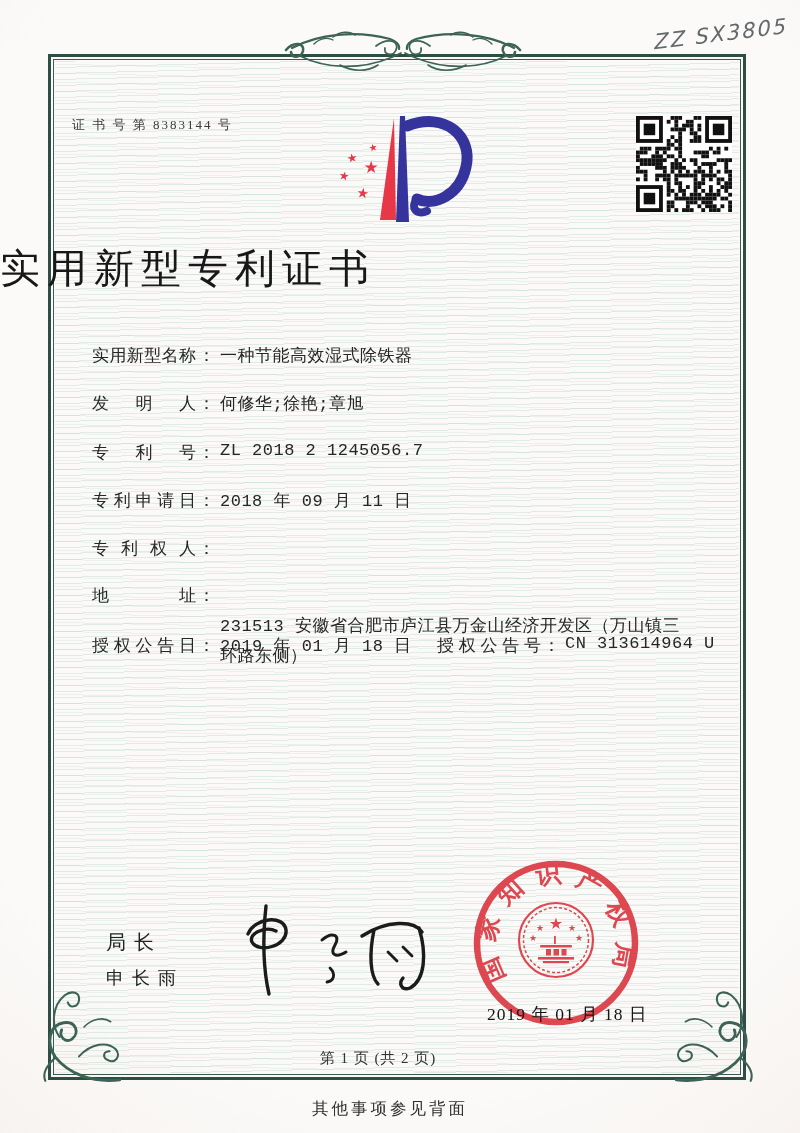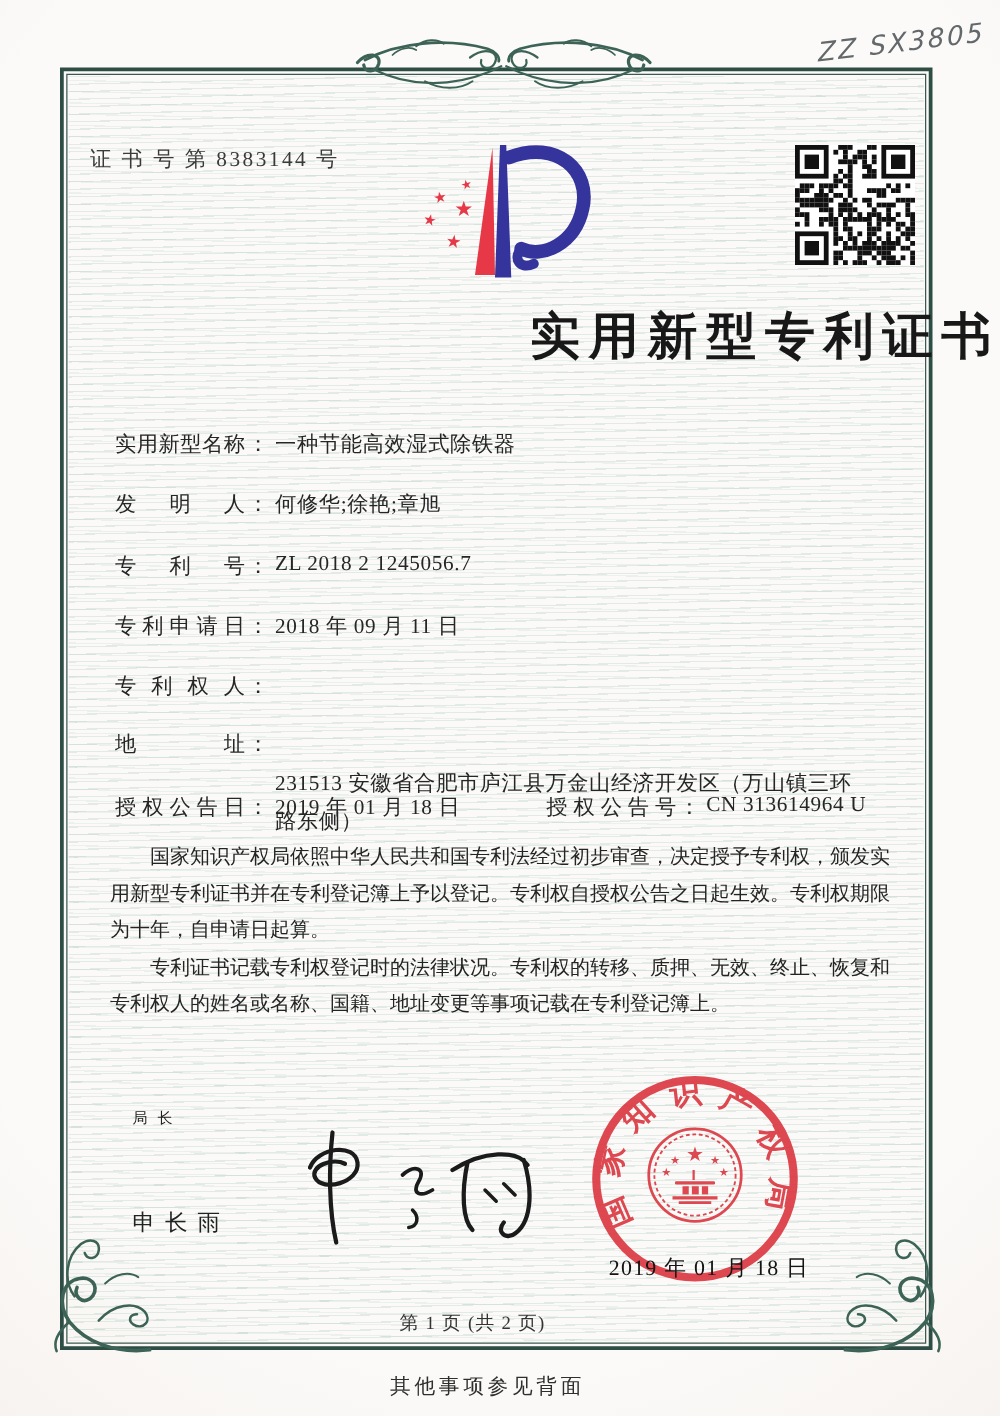--- a/index.html
+++ b/index.html
@@ -16,40 +16,40 @@
     background:
       repeating-linear-gradient(178.6deg, rgba(124,172,154,.20) 0 1px, rgba(124,172,154,0) 1px 6px),
       repeating-linear-gradient(1.2deg, rgba(124,172,154,.12) 0 1px, rgba(124,172,154,0) 1px 9px);
   }
   svg{display:block;}
   .ornament-top{position:absolute;left:278px;top:22px;width:250px;height:58px;}
   .corner{position:absolute;width:102px;height:102px;}
   .corner.bl{left:28px;top:984px;}
   .corner.br{left:666px;top:984px;transform:scaleX(-1);}
   
-  .cert-no{position:absolute;left:72px;top:116px;font-size:17px;letter-spacing:2px;color:#3a3a3a;}
+  .cert-no{position:absolute;left:72px;top:116px;font-size:13px;letter-spacing:2px;color:#3a3a3a;}
   .logo{position:absolute;left:336px;top:112px;width:160px;height:120px;}
   .qr{position:absolute;left:636px;top:116px;width:96px;height:96px;background:#fff;}
   .hand-note{position:absolute;left:654px;top:22px;font-size:21px;font-style:italic;
     color:#63686b;letter-spacing:2px;transform:rotate(-7deg) skewX(-6deg);font-family:"DejaVu Sans",sans-serif;}
-  .title{position:absolute;left:0;top:241px;width:100%;text-align:right;font-size:40px;
-    font-weight:700;letter-spacing:7px;color:#181818;}
+  .title{position:absolute;left:0;top:241px;width:100%;text-align:left;font-size:40px;
+    font-weight:400;letter-spacing:7px;color:#181818;}
   
   .frow{position:absolute;left:92px;display:flex;align-items:flex-start;font-size:17px;color:#262626;}
   .frow.second{left:437px;}
   .flabel{display:inline-flex;justify-content:space-between;width:104px;flex:none;}
   .fcolon{flex:none;margin:0 5px 0 2px;}
-  .fvalue{letter-spacing:.5px;}
+  .fvalue{letter-spacing:.5px;font-family:Liberation Mono, monospace;}
   .fvalue.addr{width:465px;line-height:30px;margin-top:28px;}
   
   .paras{position:absolute;left:88px;top:671px;width:624px;font-size:16px;line-height:29.5px;
     text-align:justify;color:#242424;}
   .paras p{margin:0;text-indent:2em;}
   
-  .sig-title{position:absolute;left:106px;top:886px;font-size:12px;letter-spacing:8px;color:#222;font-family:Liberation Mono, monospace;}
+  .sig-title{position:absolute;left:106px;top:929px;font-size:20px;letter-spacing:8px;color:#222;font-family:Liberation Mono, monospace;}
   .sig-name{position:absolute;left:106px;top:966px;font-size:18px;letter-spacing:8px;color:#222;}
   .sig-script{position:absolute;left:222px;top:898px;width:210px;height:100px;}
   .seal{position:absolute;left:470px;top:858px;width:172px;height:172px;opacity:.92;}
   .seal-date{position:absolute;left:487px;top:1002px;font-size:17.5px;letter-spacing:1px;color:#141414;z-index:4;}
   
   .page-no{position:absolute;left:0;top:1049px;width:100%;text-align:center;font-size:15px;
     letter-spacing:1px;color:#333;transform:translateX(-22px);}
   .back-note{position:absolute;left:0;top:1098px;width:100%;text-align:center;font-size:16.5px;
     letter-spacing:3px;color:#2e2e2e;transform:translateX(-10px);}
 </style>
@@ -435,24 +435,20 @@
         <span>授</span>
         <span>权</span>
         <span>公</span>
         <span>告</span>
         <span>号</span>
       </span>
       <span class="fcolon">：</span>
     <span class="fvalue">CN 313614964 U</span>
   </div>
 
-  <div class="paras">
-    <p>国家知识产权局依照中华人民共和国专利法经过初步审查，决定授予专利权，颁发实用新型专利证书并在专利登记簿上予以登记。专利权自授权公告之日起生效。专利权期限为十年，自申请日起算。</p>
-    <p>专利证书记载专利权登记时的法律状况。专利权的转移、质押、无效、终止、恢复和专利权人的姓名或名称、国籍、地址变更等事项记载在专利登记簿上。</p>
-  </div>
 
   <div class="sig-title">局长</div>
   <div class="sig-name">申长雨</div>
   <svg class="sig-script" viewBox="0 0 210 100">
     <g fill="none" stroke="#1b1b1b" stroke-linecap="round" stroke-width="3.4">
       <path d="M26,36 C32,20 62,16 64,32 C66,48 36,56 30,44 C26,35 44,28 54,33"></path>
       <path d="M44,8 C41,36 41,70 47,96"></path>
       <path d="M100,42 C110,33 119,37 113,47 C107,57 114,60 124,54" stroke-width="3"></path>
       <path d="M108,70 C114,76 112,83 105,84" stroke-width="2.8"></path>
       <path d="M140,38 C165,22 192,22 200,34"></path>

